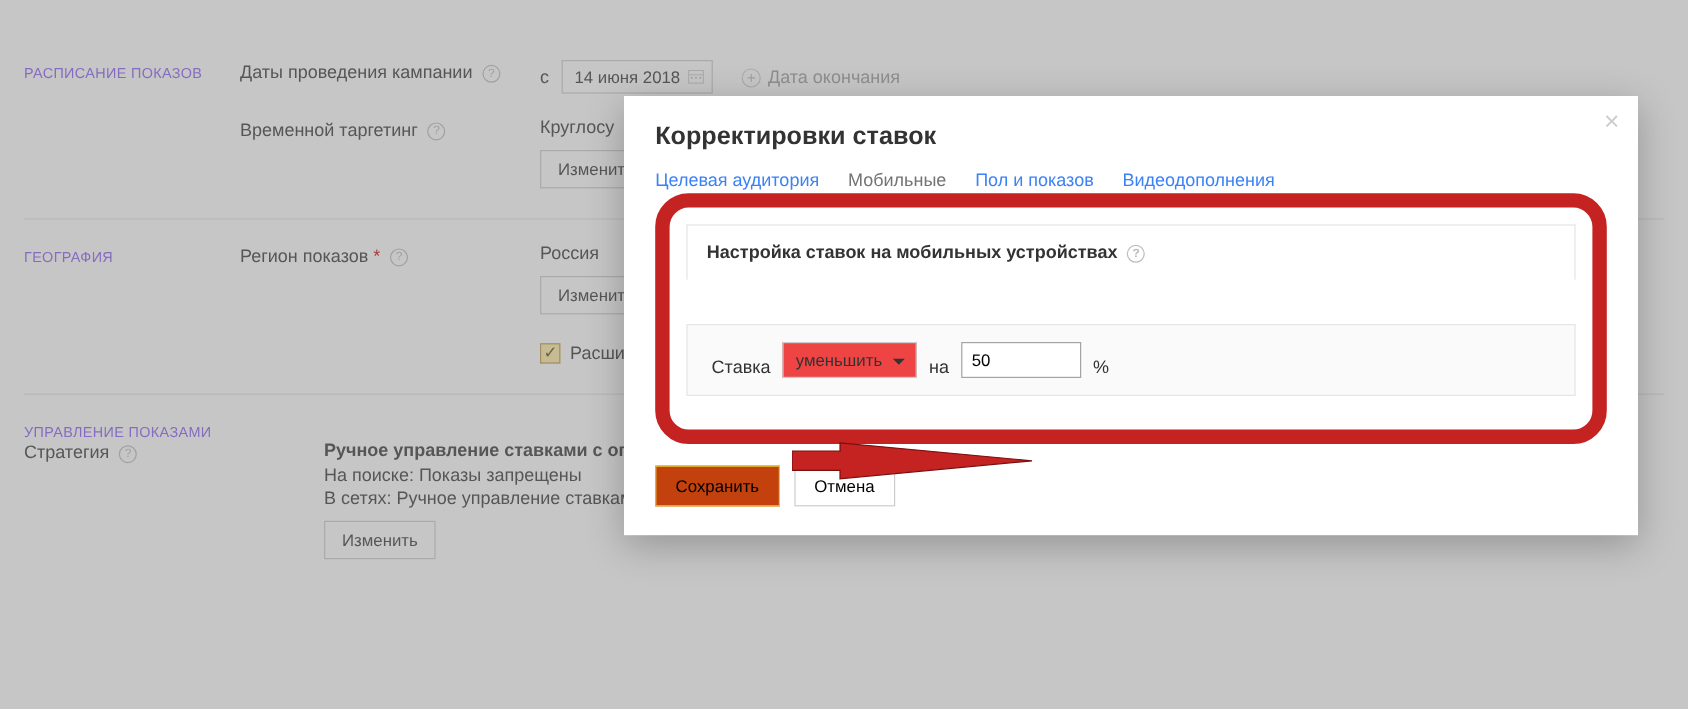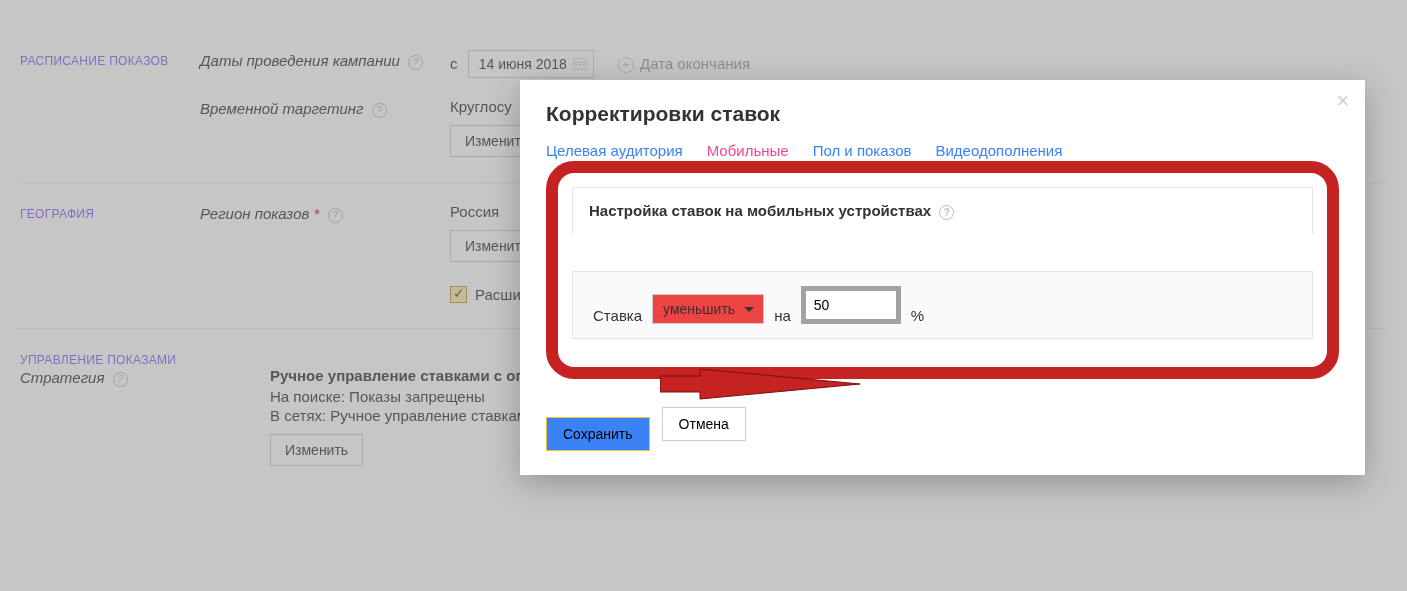--- a/index.html
+++ b/index.html
@@ -40,21 +40,20 @@
   }
   .sec-body { flex: 1; }
   .row { display: flex; align-items: flex-start; margin-bottom: 20px; }
   .row:last-child { margin-bottom: 0; }
   .f-label {
     width: 250px;
     flex-shrink: 0;
     color: #333;
     font-size: 15px;
     line-height: 1.4;
-    font-style: italic;
   }
   .f-value { flex: 1; color: #333; font-size: 15px; }
   .help {
     display: inline-block;
     width: 15px; height: 15px;
     border: 1px solid #bbb;
     border-radius: 50%;
     color: #bbb;
     font-size: 10px;
     line-height: 13px;
@@ -138,21 +137,21 @@
     text-align: center;
     cursor: pointer;
   }
   .modal-title {
     font-size: 21px;
     font-weight: bold;
     margin-bottom: 16px;
   }
   .tabs { display: flex; gap: 24px; font-size: 15px; margin-bottom: 0; }
   .tab { color: #3b82f6; cursor: pointer; padding-bottom: 6px; }
-  .tab.active { color: #ec4899; text-align: center; }
+  .tab.active { color: #737373; text-align: center; }
 
   .highlight-box {
     border: 12px solid #c52222;
     border-radius: 28px;
     margin-top: -4px;
     padding: 14px 14px 28px 14px;
     background: #fff;
   }
   .panel-head {
     border: 1px solid #e5e5e5;
@@ -181,34 +180,33 @@
     cursor: pointer;
   }
   .select-box::after {
     content: "";
     position: absolute;
     right: 9px; top: 45%;
     border: 5px solid transparent;
     border-top-color: #333;
   }
   .num-input {
-    border: 5px solid #a3a3a3;
+    border: 1px solid #a3a3a3;
     background: #fff;
     padding: 6px 8px;
     width: 100px;
     font-size: 14px;
   }
   .modal-actions { margin-top: 18px; display: flex; gap: 12px; align-items: center; }
   .btn-save {
-    background: #3b82f6;
+    background: #c2410c;
     border: 1px solid #e6c333;
     padding: 8px 16px;
     font-size: 14px;
     cursor: pointer;
-    margin-top: 20px;
   }
   .btn-cancel {
     background: #fff;
     border: 1px solid #ccc;
     padding: 8px 16px;
     font-size: 14px;
     cursor: pointer;
   }
   .arrow-annot {
     position: absolute;

